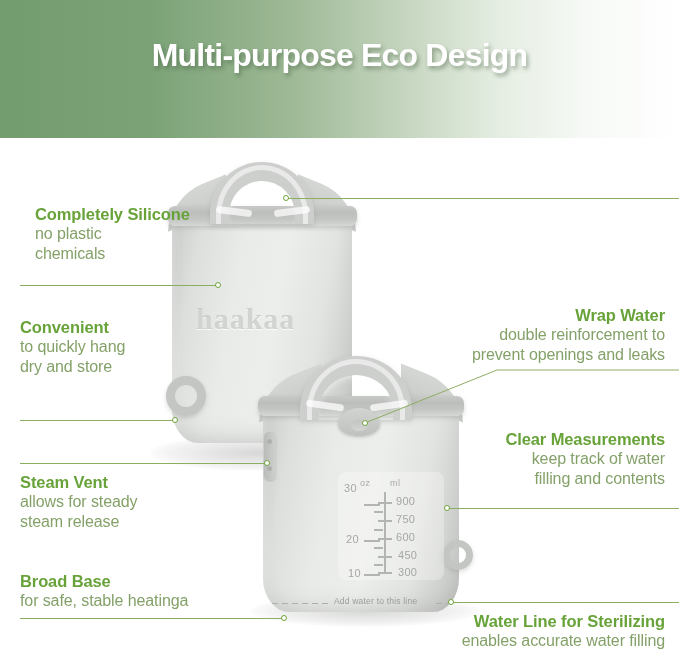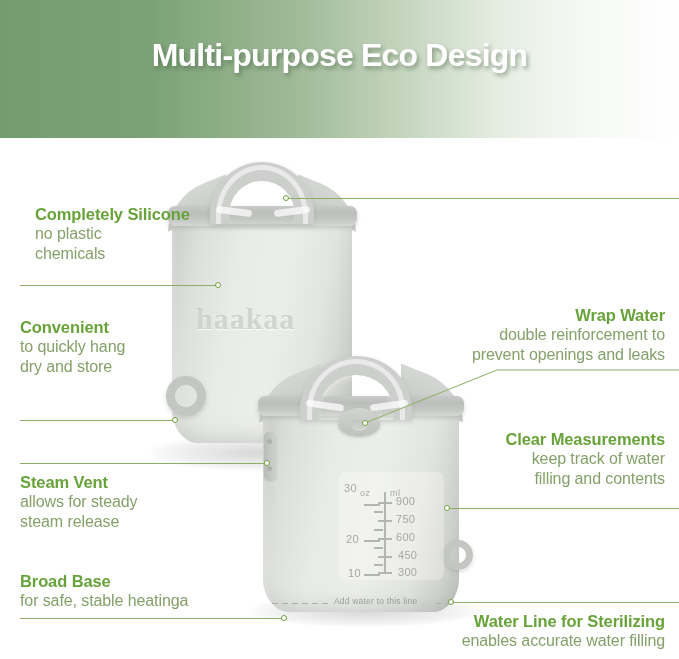--- a/index.html
+++ b/index.html
@@ -139,21 +139,21 @@
     background:linear-gradient(180deg,#c2c4c1,#d4d6d3);
   }
 
   
   .measure{
     position:absolute;
     background:rgba(255,255,255,0.30);
     border-radius:8px;
   }
   .measure .mlabel{
-    position:absolute;font-size:9px;color:#a9aba8;letter-spacing:0.5px;margin-top:10px;
+    position:absolute;font-size:9px;color:#a9aba8;letter-spacing:0.5px;
   }
   .measure .spine{
     position:absolute;width:1.5px;background:#b3b5b2;
   }
   .measure .tick{position:absolute;height:1.5px;background:#b3b5b2;}
   .measure .num{
     position:absolute;font-size:11px;color:#a5a7a4;letter-spacing:0.3px;
   }
   .waterline{
     position:absolute;height:1px;

